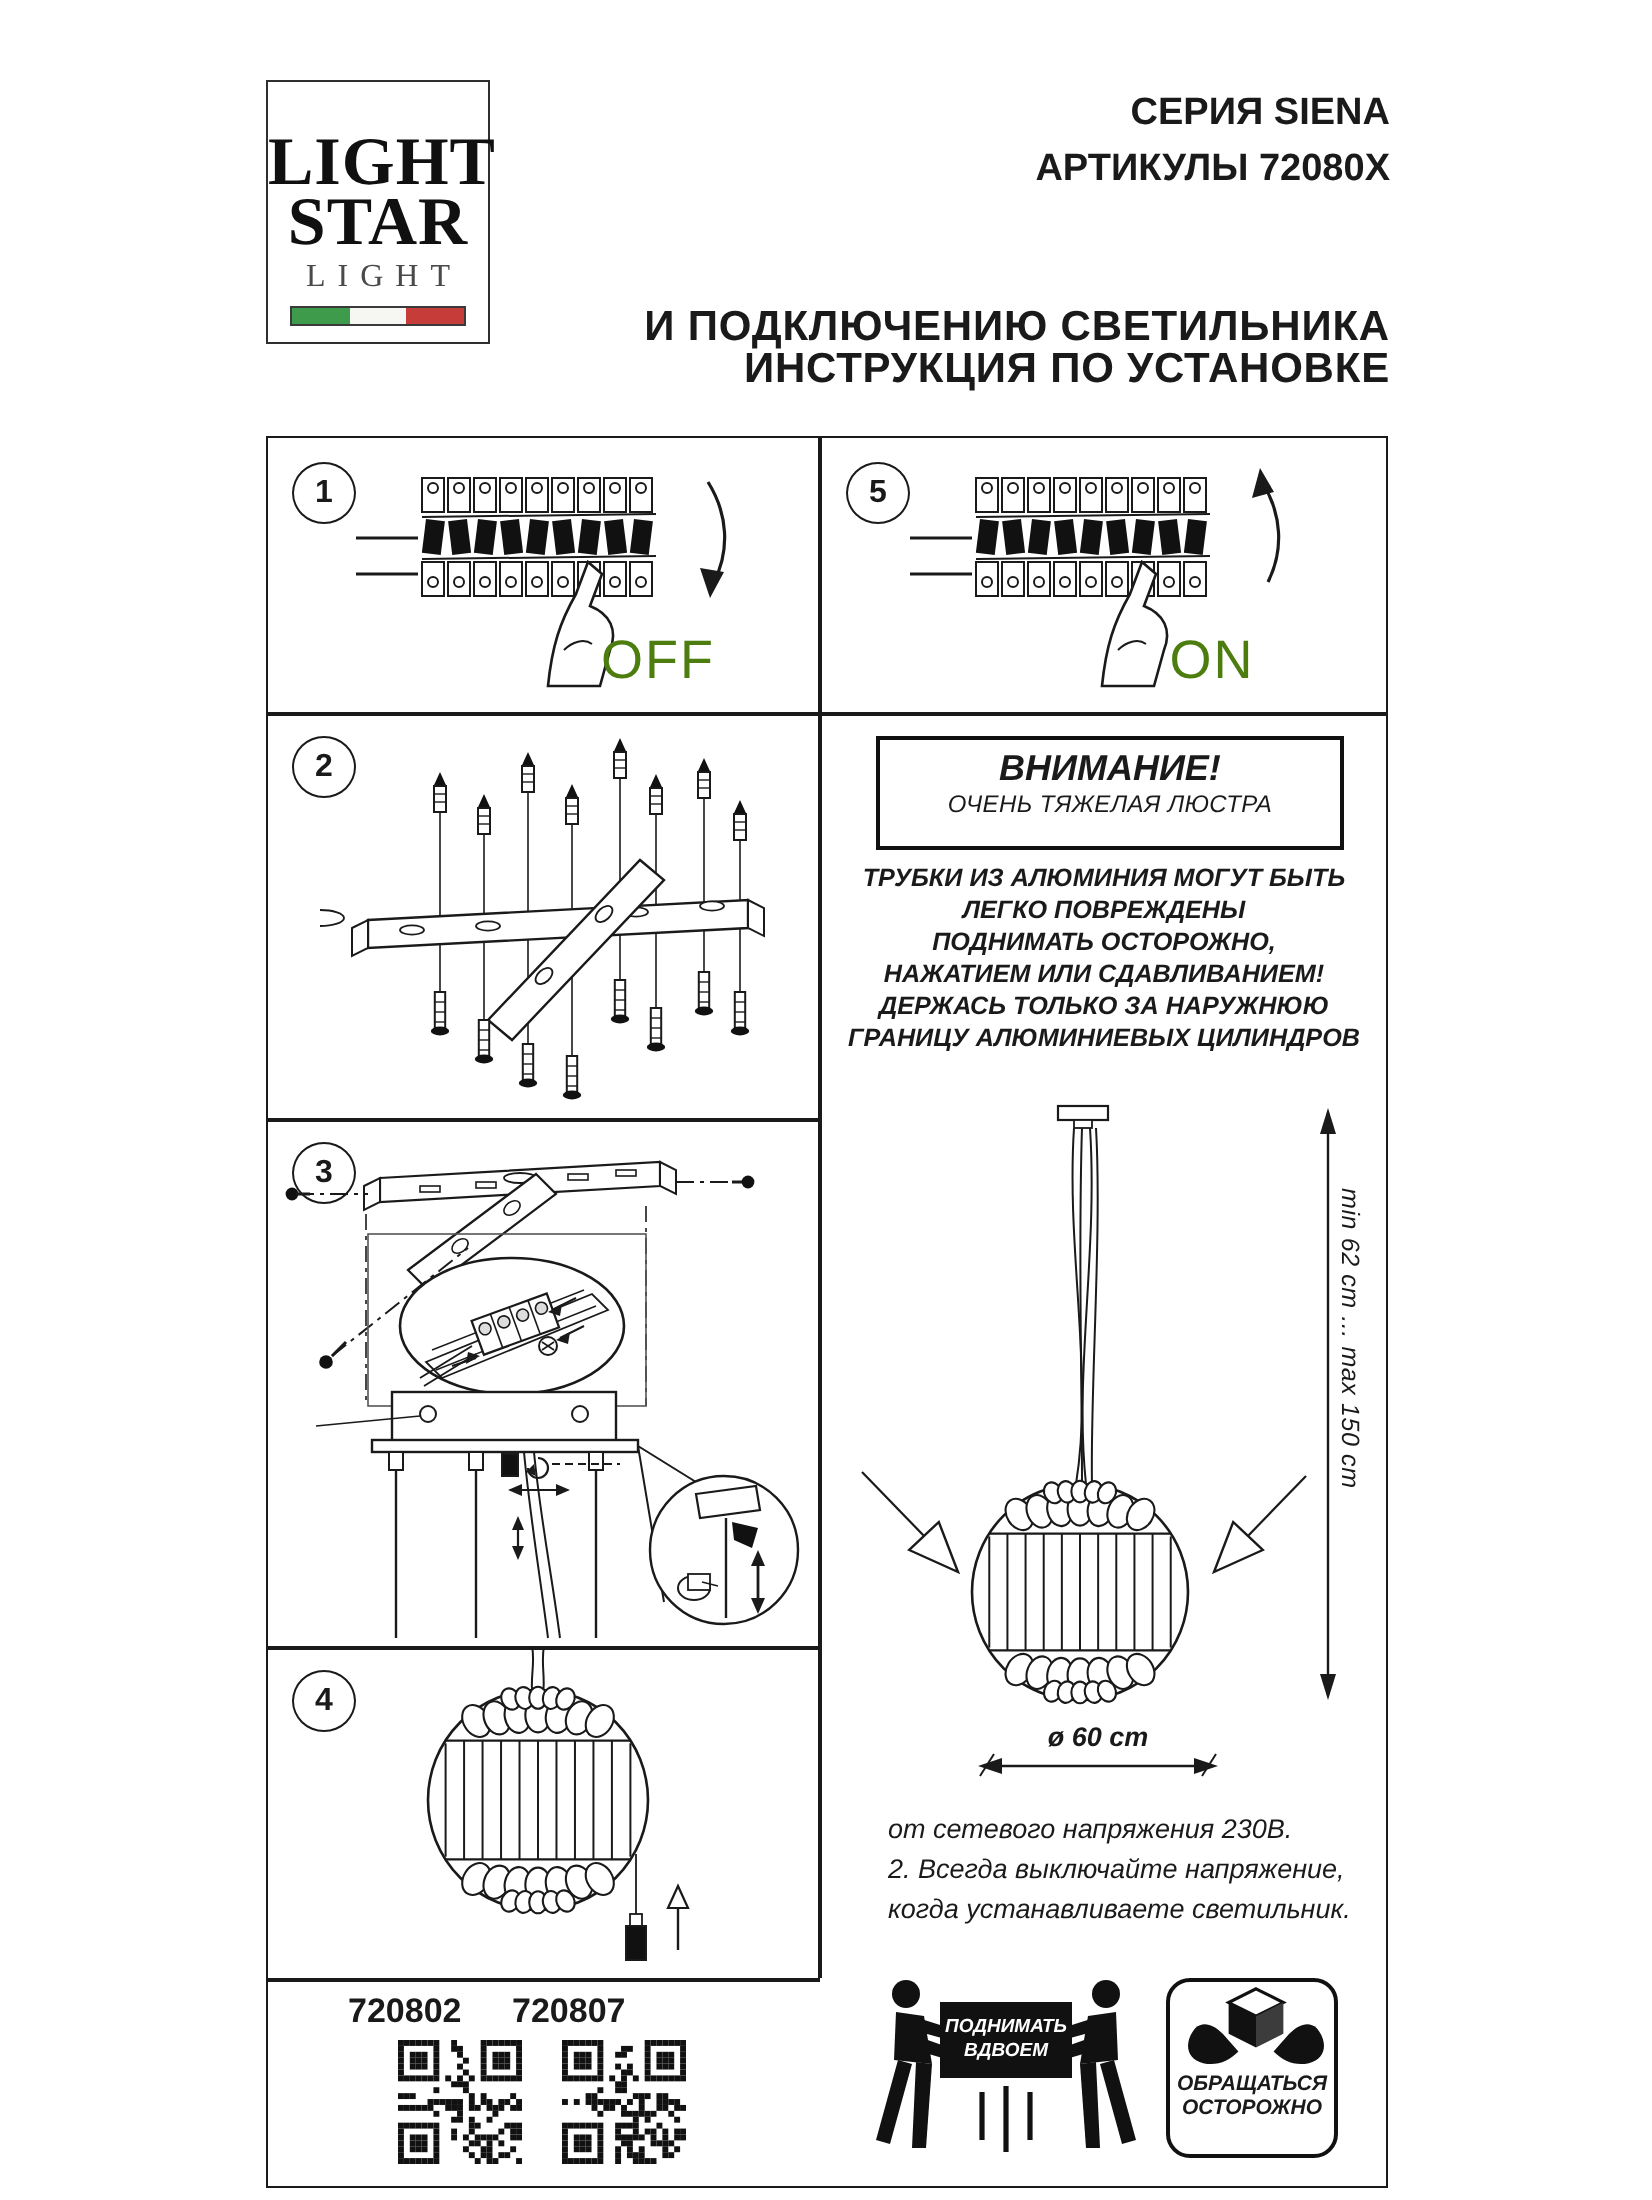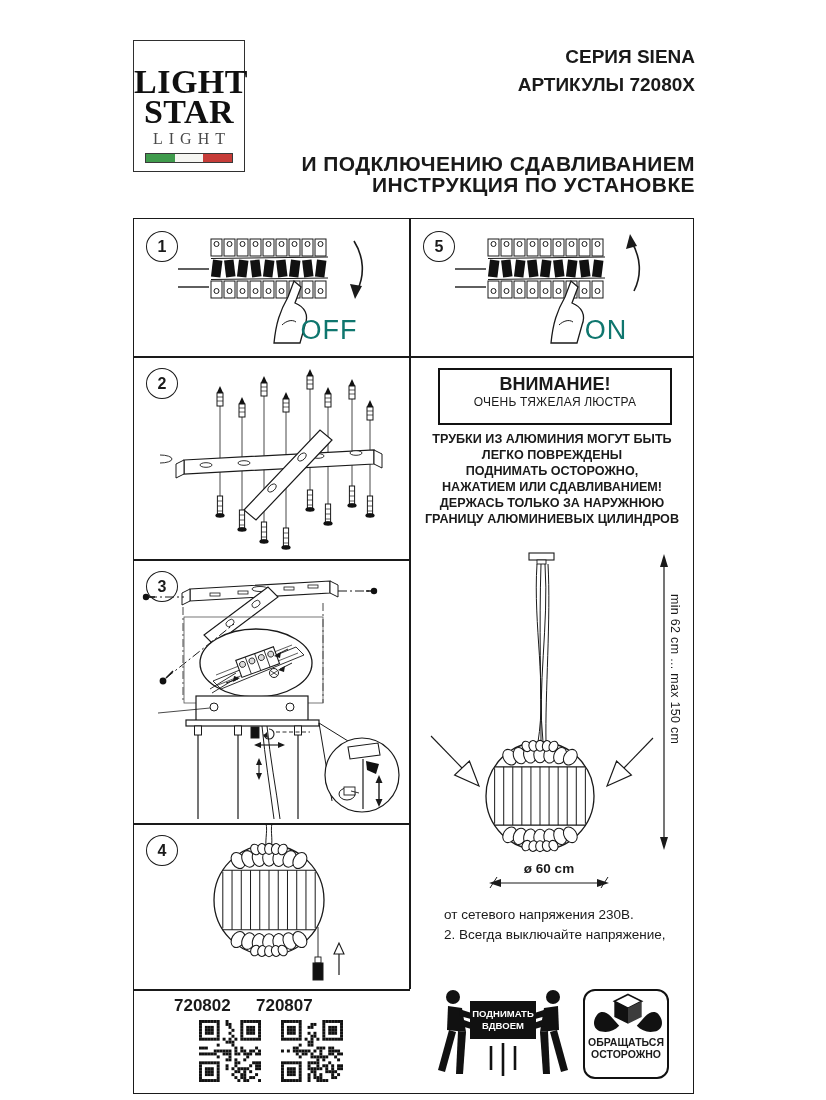--- a/index.html
+++ b/index.html
@@ -30,25 +30,25 @@
   .hl-2{left:0;top:340px;width:276px;}
   .hl-3{left:0;top:604px;width:276px;}
   .hl-4{left:0;top:770px;width:276px;}
   .panel{position:absolute;}
   .p1{left:0;top:0;width:276px;height:137px;}
   .p5{left:277px;top:0;width:282px;height:137px;}
   .p2{left:0;top:137px;width:276px;height:203px;}
   .p3{left:0;top:340px;width:276px;height:264px;}
   .p4{left:0;top:604px;width:276px;height:166px;}
   .pqr{left:0;top:770px;width:276px;height:104px;}
-  .pr{left:277px;top:137px;width:282px;height:737px;}
+  .pr{left:277px;top:137px;width:282px;height:737px;font-style:italic;}
   .stepc{position:absolute;left:12px;top:12px;width:30px;height:29px;border:1.6px solid #1a1a1a;
          border-radius:50%;text-align:center;line-height:29px;font-size:16px;font-weight:bold;background:#fff;}
   .switch-label{position:absolute;left:150px;top:96px;width:90px;text-align:center;
-                font-size:27px;letter-spacing:1px;color:#0f766e;}
+                font-size:27px;letter-spacing:1px;color:#4d7c0f;}
   
   .warnbox{position:absolute;left:27px;top:12px;width:230px;height:53px;border:2px solid #111;
            text-align:center;background:#fff;}
   .warn1{font-size:18px;font-weight:bold;margin-top:4px;}
   .warn2{font-size:12px;font-weight:normal;letter-spacing:.2px;}
   .warnbody{position:absolute;left:0;top:75px;width:282px;text-align:center;
             font-size:12.6px;font-weight:bold;line-height:16px;}
   .dimlabel{position:absolute;left:253px;top:238px;height:220px;width:18px;
             writing-mode:vertical-rl;font-size:12.5px;letter-spacing:.3px;white-space:nowrap;}
   .dialabel{position:absolute;left:78px;top:505px;width:120px;text-align:center;
@@ -75,21 +75,21 @@
     <div class="logo-group">LIGHT</div>
     <div class="logo-flag">
       <span style="background: rgb(63, 155, 76);"></span>
         <span style="background: rgb(246, 246, 242);"></span>
         <span style="background: rgb(198, 60, 56);"></span>
     </div>
   </div>
   <div class="hdr h-series">СЕРИЯ SIENA</div>
   <div class="hdr h-articles">АРТИКУЛЫ 72080X</div>
   <div class="hdr h-t1">ИНСТРУКЦИЯ ПО УСТАНОВКЕ</div>
-  <div class="hdr h-t2">И ПОДКЛЮЧЕНИЮ СДАВЛИВАНИЕМ</div>
+  <div class="hdr h-t2">И ПОДКЛЮЧЕНИЮ СВЕТИЛЬНИКА</div>
 
   <div class="tbl">
     <div class="vline"></div>
     <div class="hline hl-1"></div>
     <div class="hline hl-2"></div>
     <div class="hline hl-3"></div>
     <div class="hline hl-4"></div>
 
     <div class="panel p1">
       <div class="stepc">1</div>
@@ -919,20 +919,21 @@
             <line x1="6" y1="7" x2="114" y2="7" stroke="#1a1a1a" stroke-width="1.2"></line>
             <polygon points="0,7 12,3 12,11" fill="#1a1a1a"></polygon>
             <polygon points="120,7 108,3 108,11" fill="#1a1a1a"></polygon>
             <line x1="1" y1="12" x2="8" y2="1" stroke="#1a1a1a" stroke-width="1"></line>
             <line x1="112" y1="12" x2="119" y2="1" stroke="#1a1a1a" stroke-width="1"></line>
           </svg></div>
 
       <div class="notes">
         <div>от сетевого напряжения 230В.</div>
         <div>2. Всегда выключайте напряжение,</div>
+        <div>когда устанавливаете светильник.</div>
       </div>
 
       <div class="lift">
         <div class="abs" style="left:0;top:0;width:140px;height:98px" id="liftsvg"><svg width="100%" height="100%" viewBox="0 0 140 98" xmlns="http://www.w3.org/2000/svg">
               <g>
                 <circle cx="20" cy="11" r="7" fill="#111"></circle>
                 <path d="M15,20 L29,22 L33,46 L14,44 Z" fill="#111"></path>
                 <path d="M26,23 L45,29 L45,35 L27,30 Z" fill="#111"></path>
                 <path d="M28,33 L45,39 L45,45 L28,40 Z" fill="#111"></path>
                 <path d="M16,44 L23,46 L12,86 L5,84 Z" fill="#111"></path>

